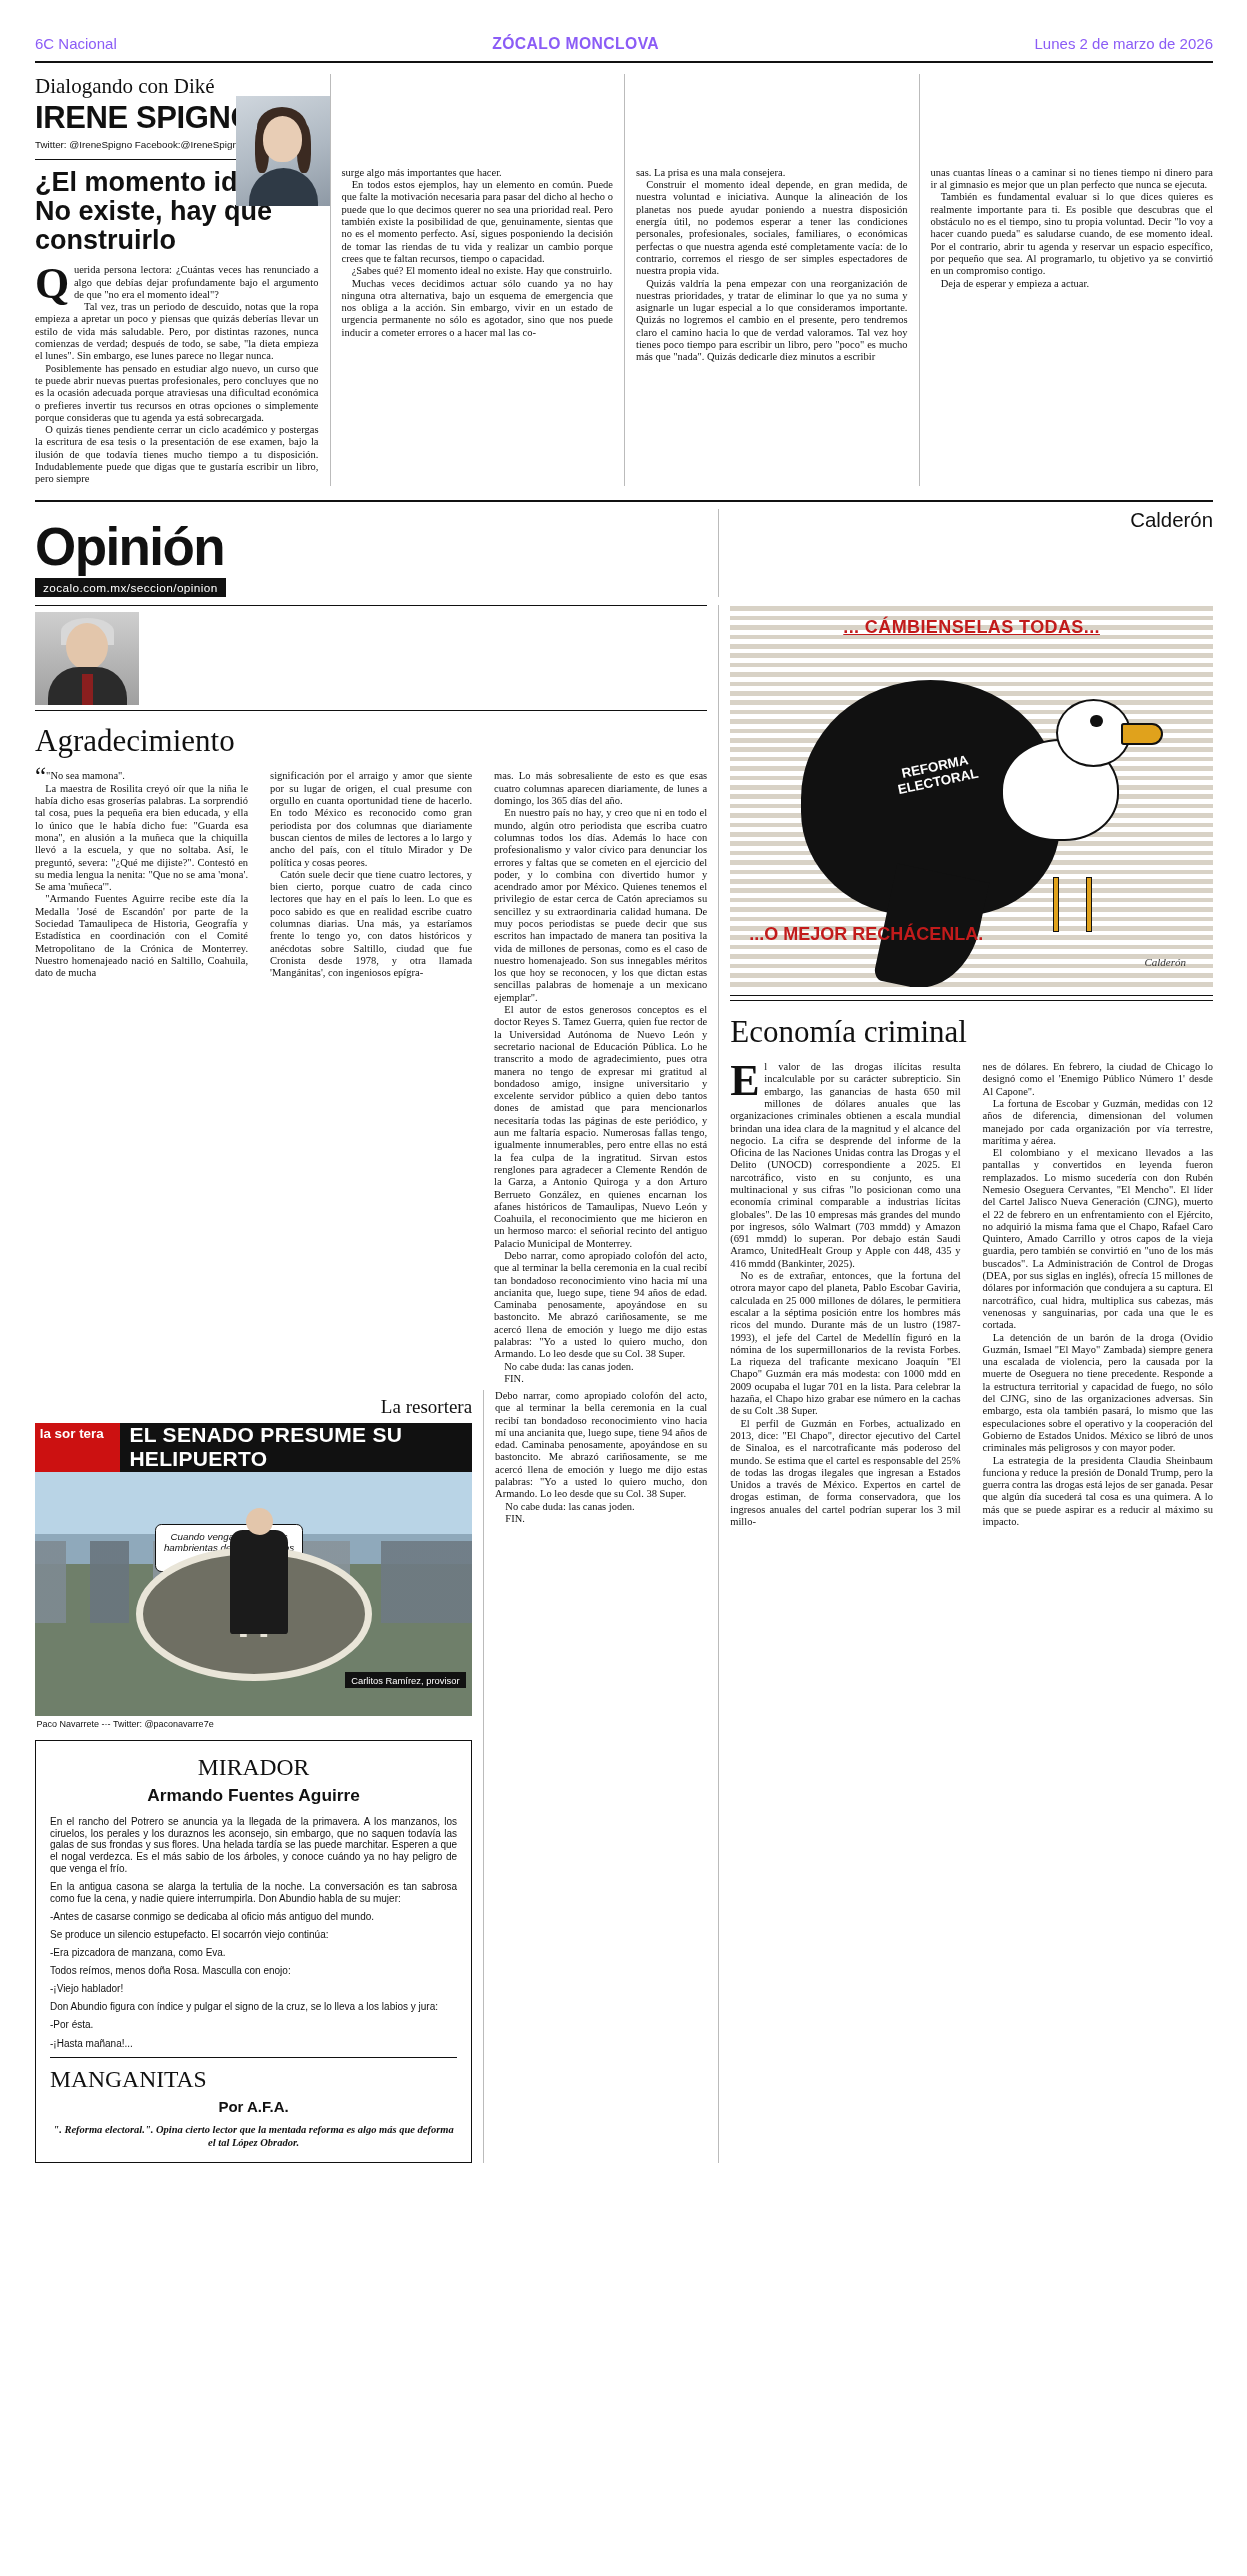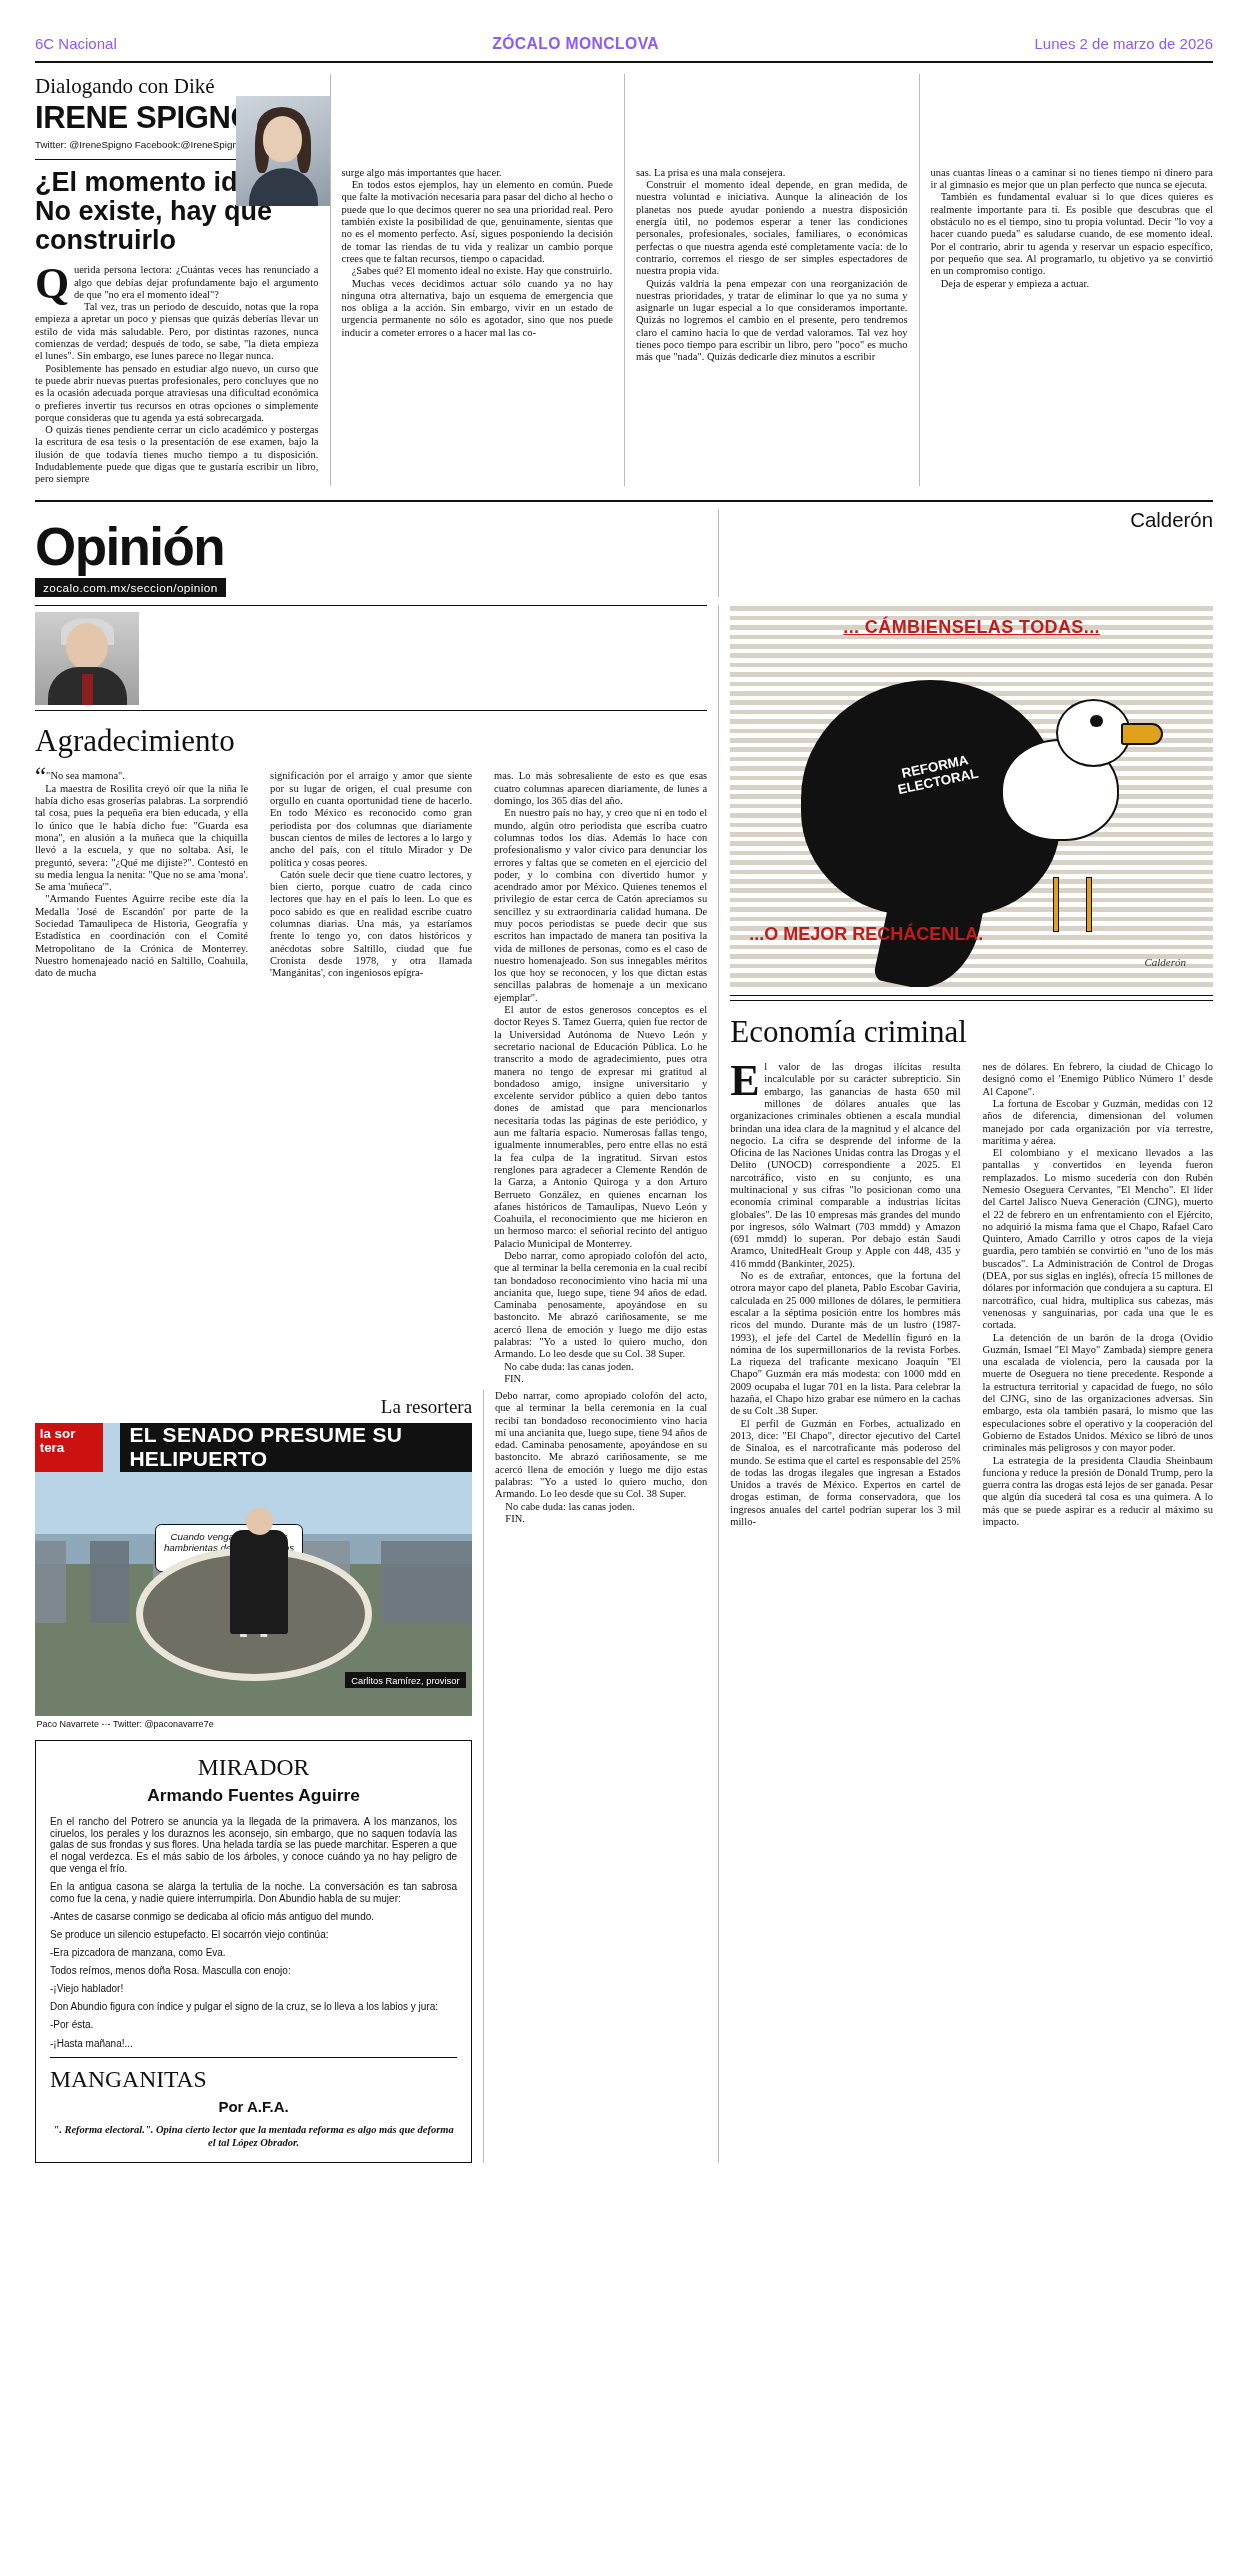--- a/index.html
+++ b/index.html
@@ -194,21 +194,21 @@
   
   .resortera-title {
     font-family:"Liberation Serif", serif; font-size:19px;
     text-align:right; margin:6.3px 0 4.7px 0;
   }
   .resortera-img {
     width:100%; height:293px; position:relative; overflow:hidden;
     background:linear-gradient(#b9d4e6 0 38%, #8fa9bb 38% 48%, #6f7f6a 48% 100%);
   }
   .res-logo {
-    position:absolute; left:0; top:0; width:68px; height:49px; background:#cc1111;
+    position:absolute; left:0; top:0; width:85px; height:49px; background:#cc1111;
     color:#fff; font-family:"Liberation Sans", sans-serif; font-weight:bold;
     font-size:13.4px; line-height:14px; padding:3.9px 4.7px;
   }
   .res-head {
     position:absolute; left:85px; top:0; right:0; height:49px; background:#111;
     color:#fff; font-family:"Liberation Sans", sans-serif; font-weight:bold;
     font-size:21px; display:flex; align-items:center; padding-left:9.4px; letter-spacing:0.3px;
   }
   .res-bubble {
     position:absolute; left:120px; top:101px; width:148px; background:#fff;

